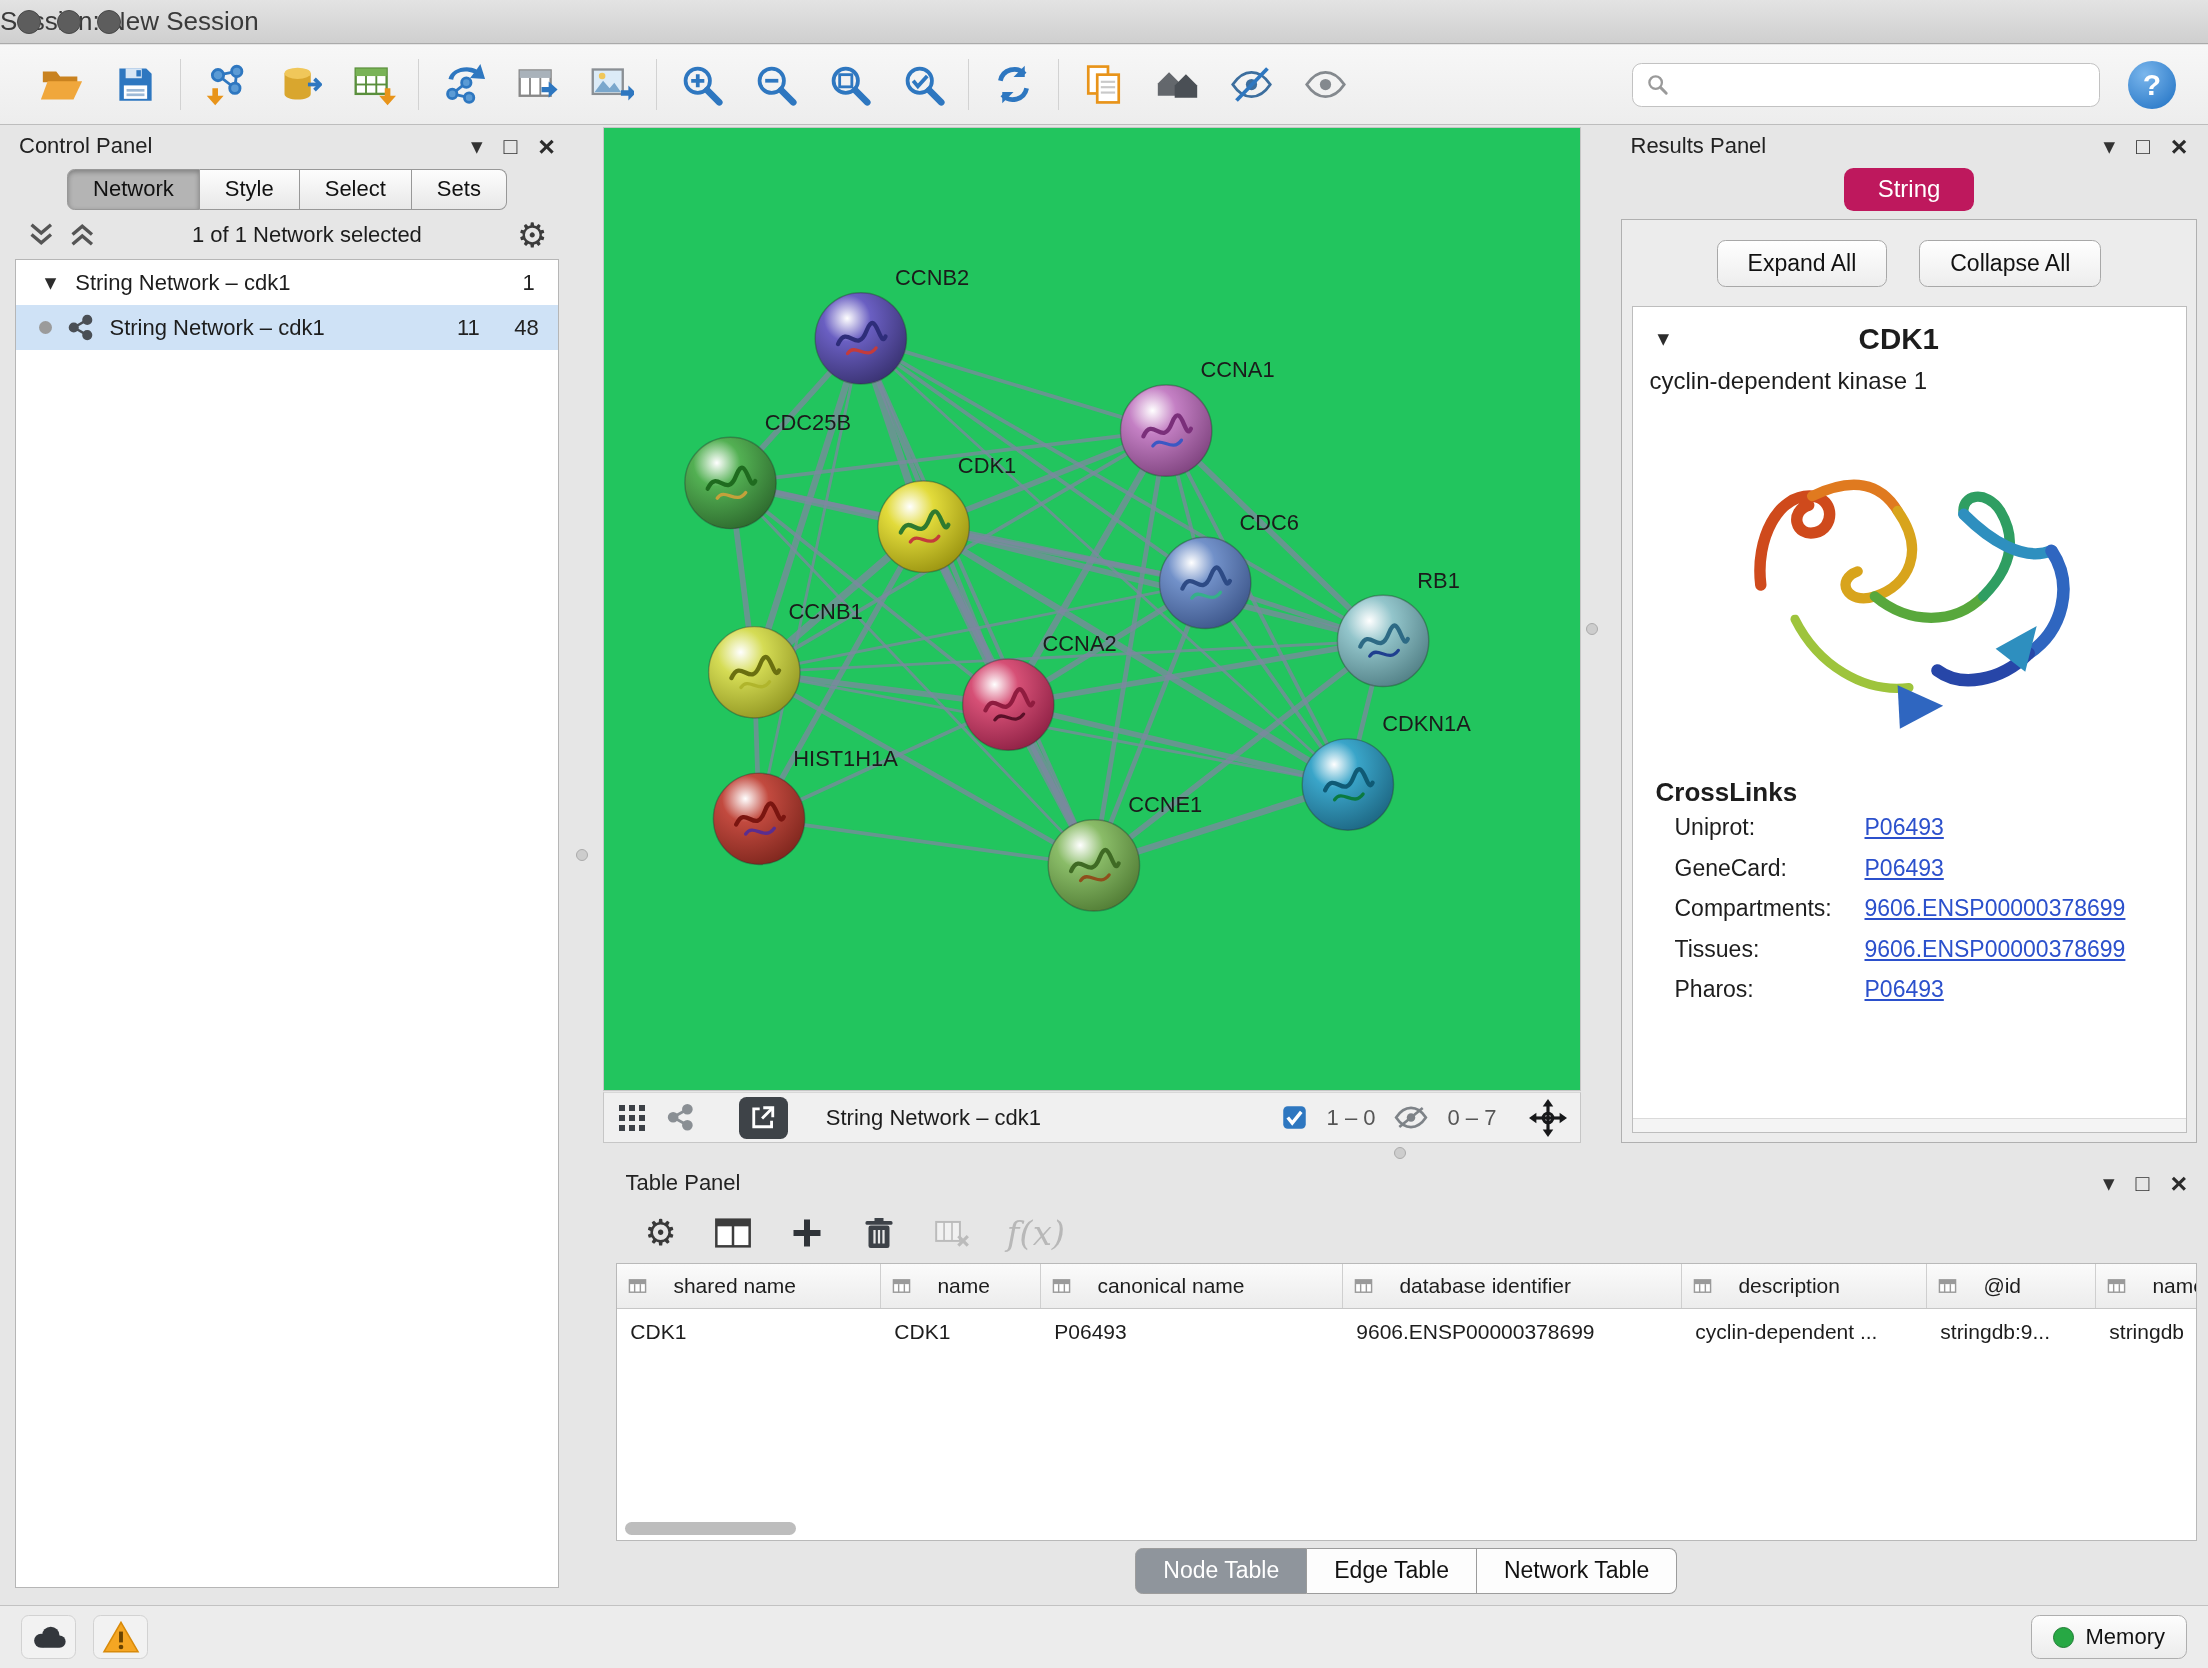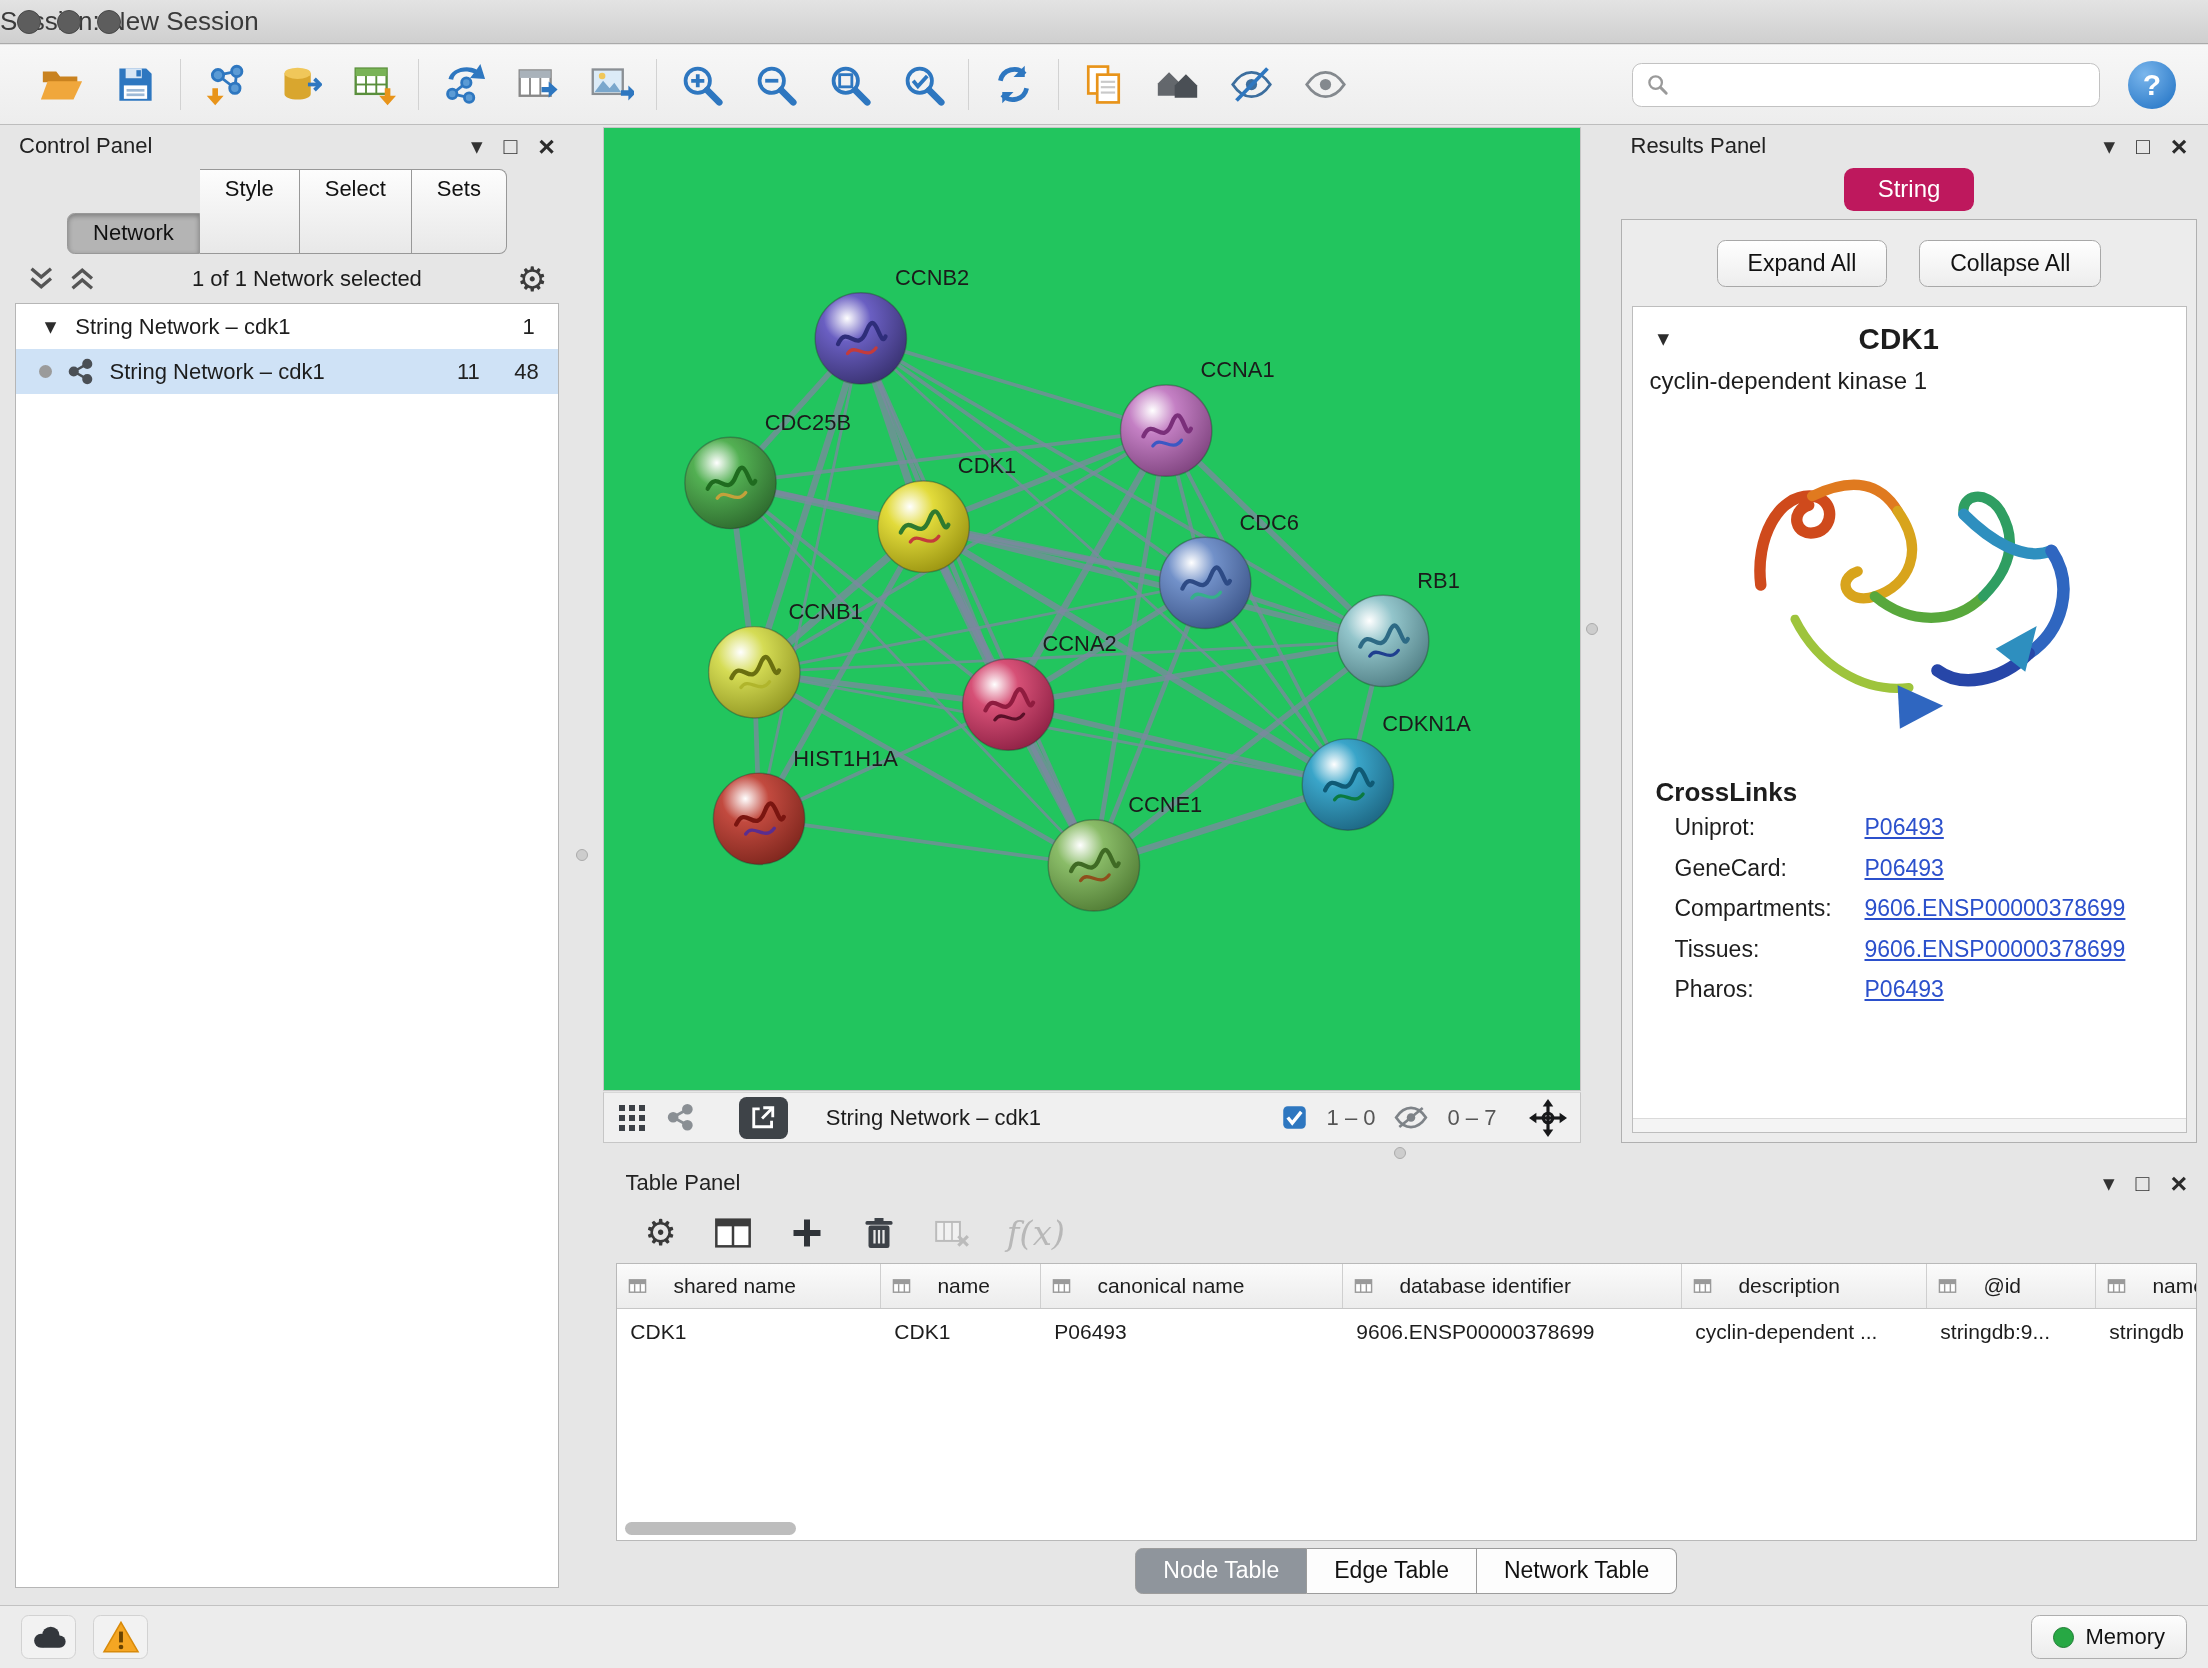--- a/index.html
+++ b/index.html
@@ -26,21 +26,21 @@
 
   
   .panel-header { height:38px; display:flex; align-items:center; padding:0 9.5px; font-size:22px; color:#222; }
   .win-btn { margin-left:21px; font-size:23px; color:#333; line-height:1; }
   .win-btn.close { font-weight:bold; font-size:28.5px; color:#2b2b2b; }
 
   
   .control-panel { position:absolute; left:9.5px; top:127px; width:555px; bottom:74px; display:flex; flex-direction:column; }
   .cp-tabs { display:flex; justify-content:center; margin-top:3.8px; }
   .cp-tab { padding:6.7px 25px; font-size:22px; border:1px solid #989898; border-left:none; background:linear-gradient(#fdfdfd,#e8e8e8); color:#111; }
-  .cp-tab:first-child { border-left:1px solid #989898; border-radius:7.6px 0 0 7.6px;margin-top:44px; }
+  .cp-tab:first-child { border-left:1px solid #989898; border-radius:7.6px 0 0 7.6px; }
   .cp-tab:last-child { border-radius:0 7.6px 7.6px 0; }
   .cp-tab.selected { background:#b4b4b4; box-shadow:inset 0 1.9px 4.8px rgba(0,0,0,.3); }
   .cp-selrow { height:49px; display:flex; align-items:center; padding:0 17px; gap:13.3px; }
   .sel-status { flex:1; text-align:center; font-size:22px; color:#1c1c1c; }
   .cp-gear { font-size:34px; color:#3b3b3b; }
   .cp-tree { flex:1; margin:0 5.7px 5.7px 5.7px; background:#fff; border:1px solid #b6b6b6; overflow:hidden; }
   .tree-row { height:45px; display:flex; align-items:center; font-size:22px; }
   .tree-row.root { padding:0 23px 0 28.5px; gap:19px; }
   .tree-row.child { padding:0 19px 0 23px; gap:15px; }
   .tree-row.selected { background:#cfe2f6; }

